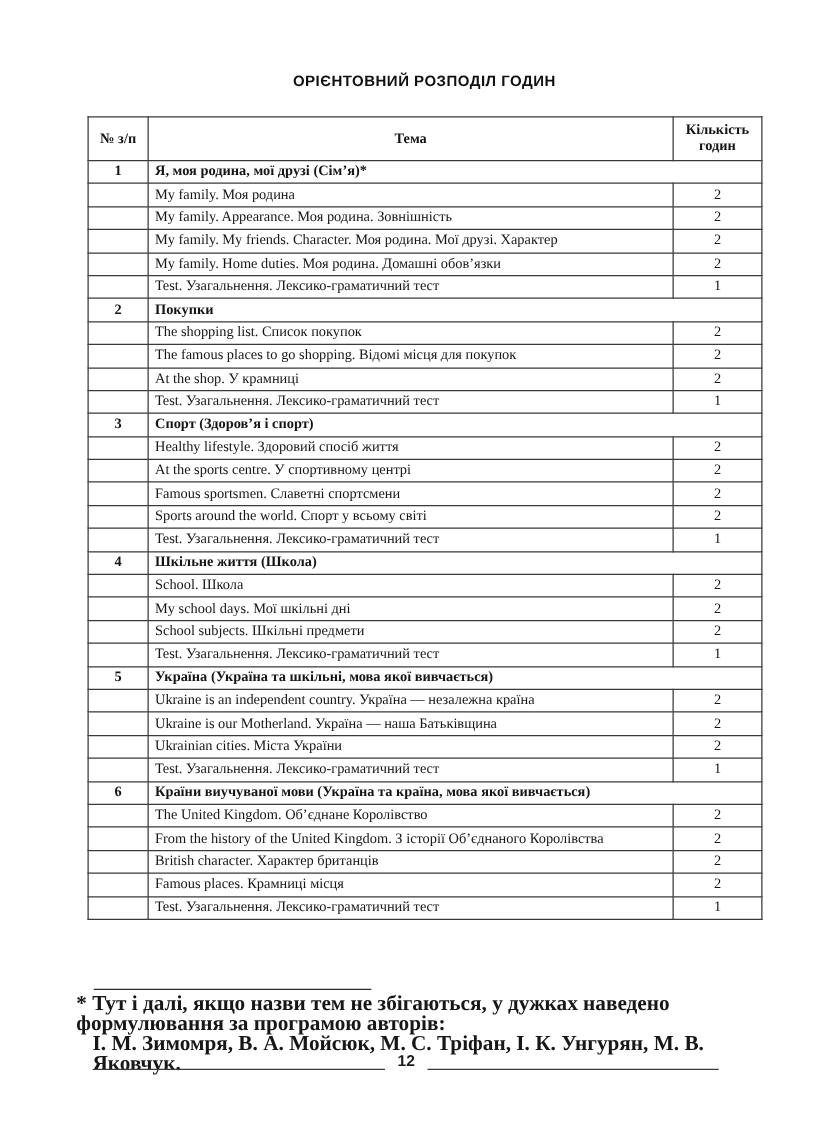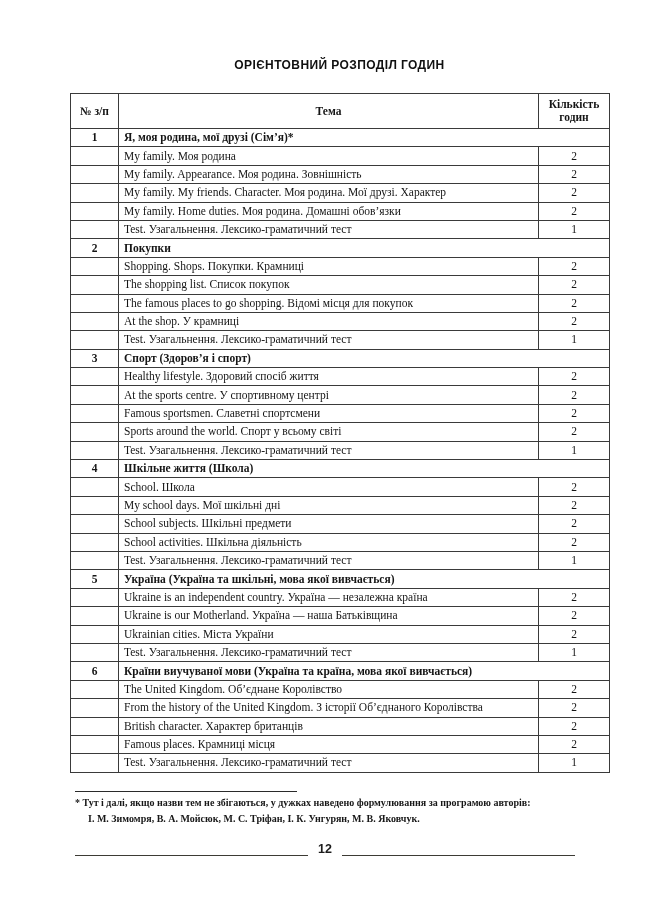--- a/index.html
+++ b/index.html
@@ -63,24 +63,24 @@
   tr.section-row td { font-weight: bold; }
 
   .footnote-rule {
     position: absolute;
     top: 791px; left: 75px;
     width: 222px; height: 0;
     border-top: 1px solid #2a2a2a;
   }
   .footnote {
     position: absolute;
-    top: 795px; left: 75px;
+    top: 795px; left: 61px;
     width: 528px;
     font-weight: bold;
-    font-size: 10px;
+    font-size: 17px;
     line-height: 16px;
     color: #171717;
   }
   .footnote .fn-line2 { padding-left: 13px; font-family: Liberation Serif, serif; }
 
   .page-footer {
     position: absolute;
     top: 842px; left: 75px;
     width: 500px;
     display: flex;
@@ -145,25 +145,20 @@
         <td class="cell-num"></td>
         <td class="cell-topic">Test. Узагальнення. Лексико-граматичний тест</td>
         <td class="cell-hours">1</td>
       </tr>
       <tr class="section-row">
         <td class="cell-num">2</td>
         <td class="cell-topic" colspan="2">Покупки</td>
       </tr>
       <tr>
         <td class="cell-num"></td>
-        <td class="cell-topic">Shopping. Shops. Покупки. Крамниці</td>
-        <td class="cell-hours">2</td>
-      </tr>
-      <tr>
-        <td class="cell-num"></td>
         <td class="cell-topic">The shopping list. Список покупок</td>
         <td class="cell-hours">2</td>
       </tr>
       <tr>
         <td class="cell-num"></td>
         <td class="cell-topic">The famous places to go shopping. Відомі місця для покупок</td>
         <td class="cell-hours">2</td>
       </tr>
       <tr>
         <td class="cell-num"></td>
@@ -214,25 +209,20 @@
         <td class="cell-hours">2</td>
       </tr>
       <tr>
         <td class="cell-num"></td>
         <td class="cell-topic">My school days. Мої шкільні дні</td>
         <td class="cell-hours">2</td>
       </tr>
       <tr>
         <td class="cell-num"></td>
         <td class="cell-topic">School subjects. Шкільні предмети</td>
-        <td class="cell-hours">2</td>
-      </tr>
-      <tr>
-        <td class="cell-num"></td>
-        <td class="cell-topic">School activities. Шкільна діяльність</td>
         <td class="cell-hours">2</td>
       </tr>
       <tr>
         <td class="cell-num"></td>
         <td class="cell-topic">Test. Узагальнення. Лексико-граматичний тест</td>
         <td class="cell-hours">1</td>
       </tr>
       <tr class="section-row">
         <td class="cell-num">5</td>
         <td class="cell-topic" colspan="2">Україна (Україна та шкільні, мова якої вивчається)</td>

